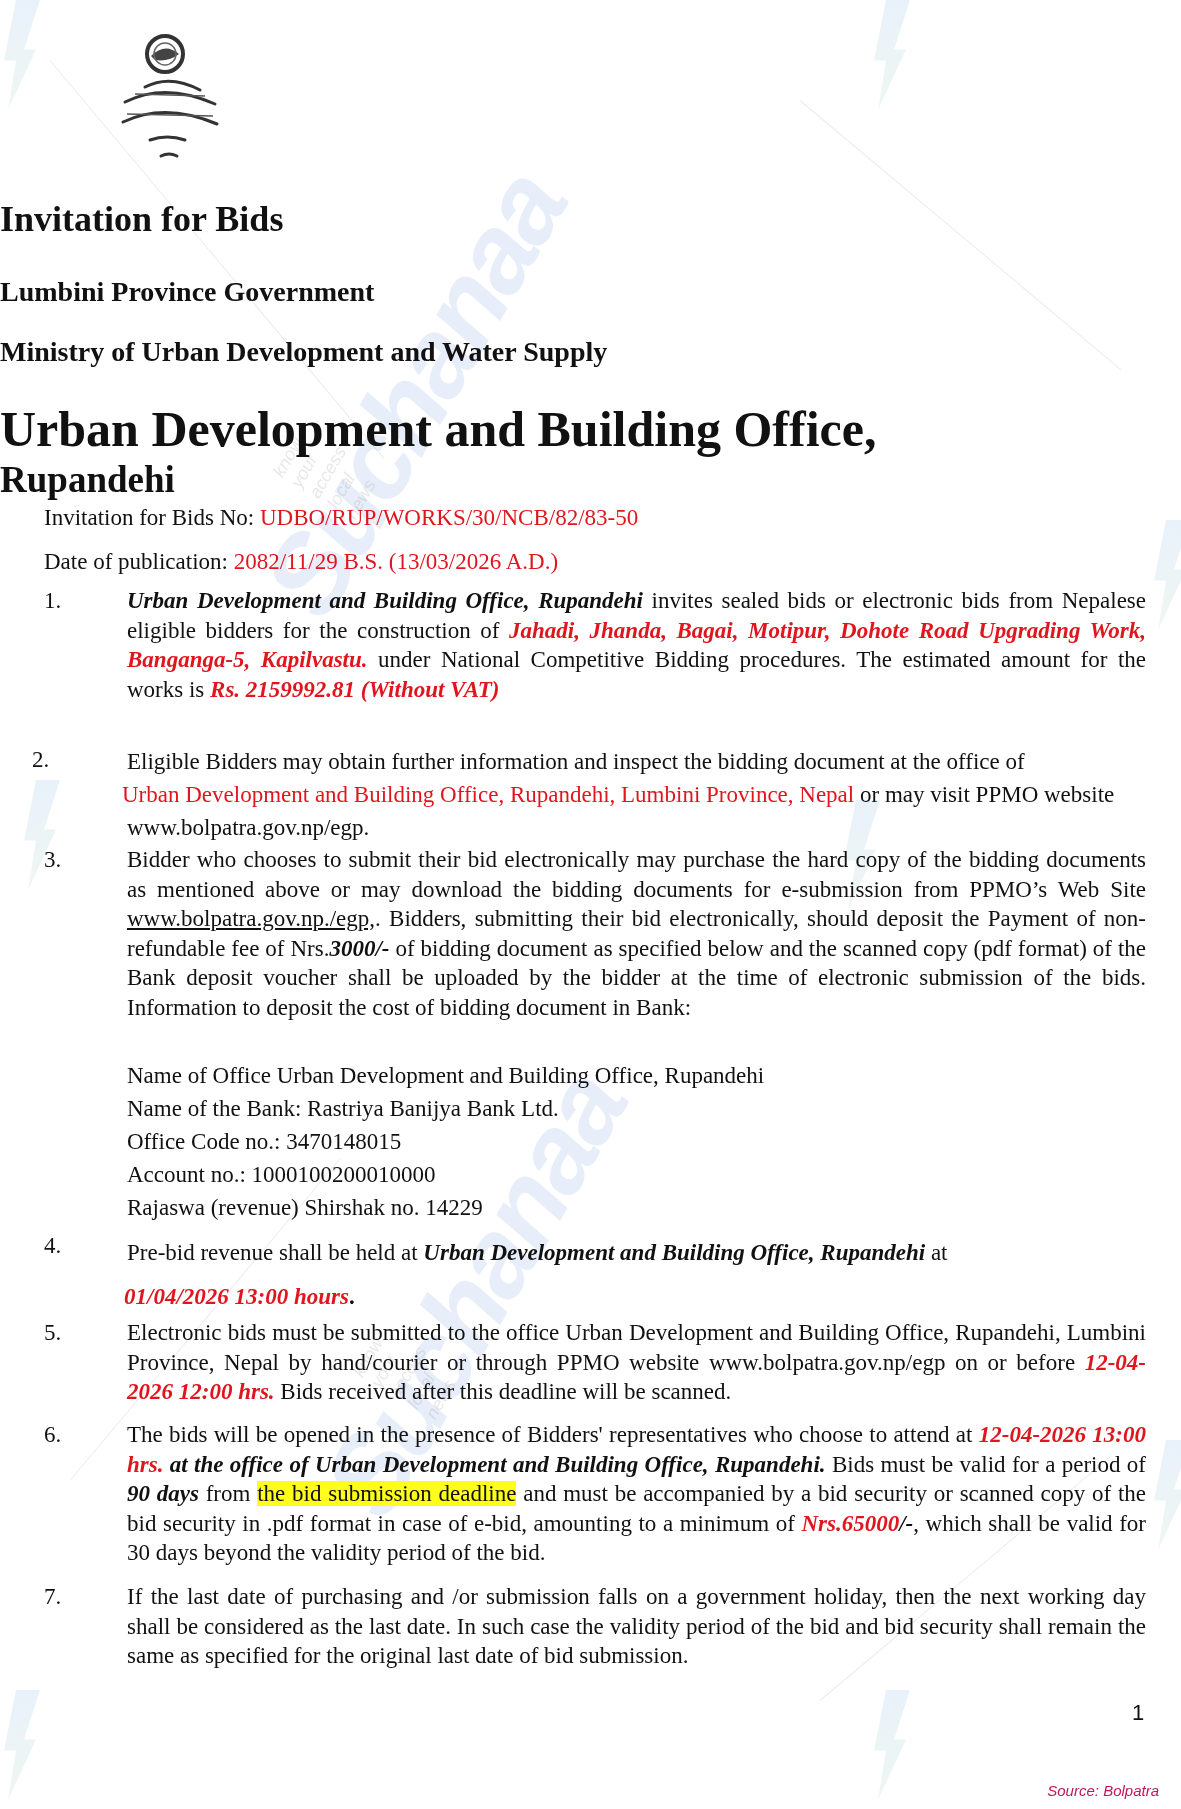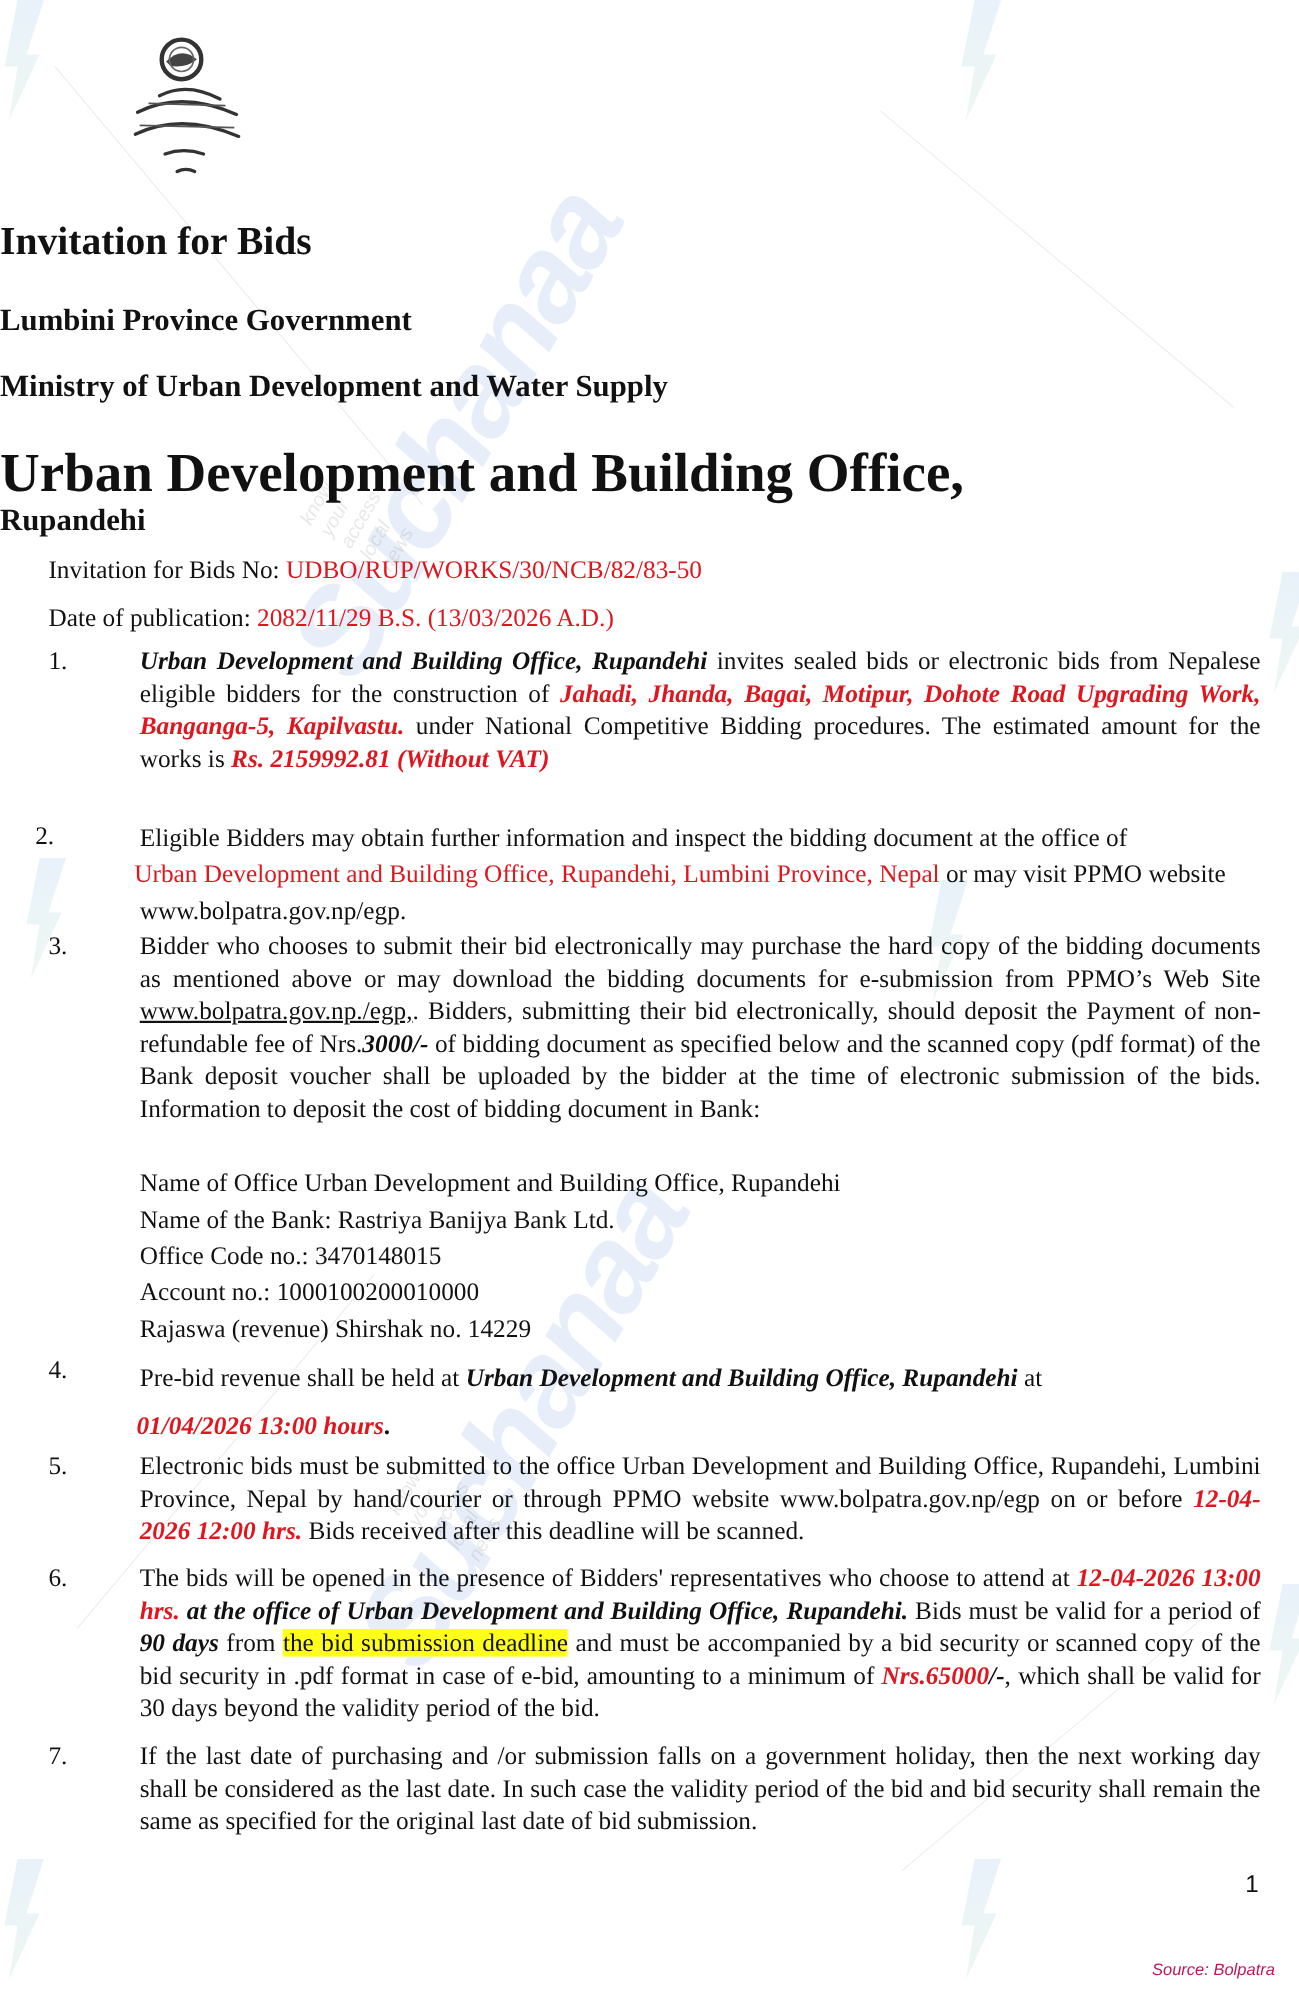--- a/index.html
+++ b/index.html
@@ -12,21 +12,21 @@
   .wm-text { position:absolute; font-family:"Liberation Sans", sans-serif; font-weight:bold; font-style:italic;
              color:rgba(120,160,220,.18); font-size:110px; transform:rotate(-60deg); letter-spacing:-4px; }
   .wm-sub { position:absolute; font-family:"Liberation Sans", sans-serif; font-style:italic;
             color:rgba(150,150,150,.22); font-size:18px; transform:rotate(-60deg); }
   .logo { position:absolute; left:105px; top:32px; width:150px; height:140px; }
   .center { position:absolute; left:0; width:1181px; text-align:left; font-weight:bold; }
   .t1 { top:198px; font-size:36px; }
   .t2 { top:276px; font-size:28px; }
   .t3 { top:336px; font-size:28px; }
   .t4 { top:400px; font-size:50px; }
-  .t5 { top:458px; font-size:28px; }
+  .t5 { top:458px; font-size:37px; }
   .meta { position:absolute; left:44px; font-size:23px; }
   .red { color:#e0161e; }
   .redbi { color:#e0161e; font-weight:bold; font-style:italic; }
   .bi { font-weight:bold; font-style:italic; }
   .item { position:absolute; left:40px; width:1106px; font-size:23px; line-height:29.5px; }
   .num { position:absolute; left:4px; top:0; }
   .body { margin-left:87px; text-align:justify; }
   .bank { position:absolute; left:127px; font-size:23px; line-height:33px; }
   .hl { background:#ffff1a; }
   .u { text-decoration:underline; }

